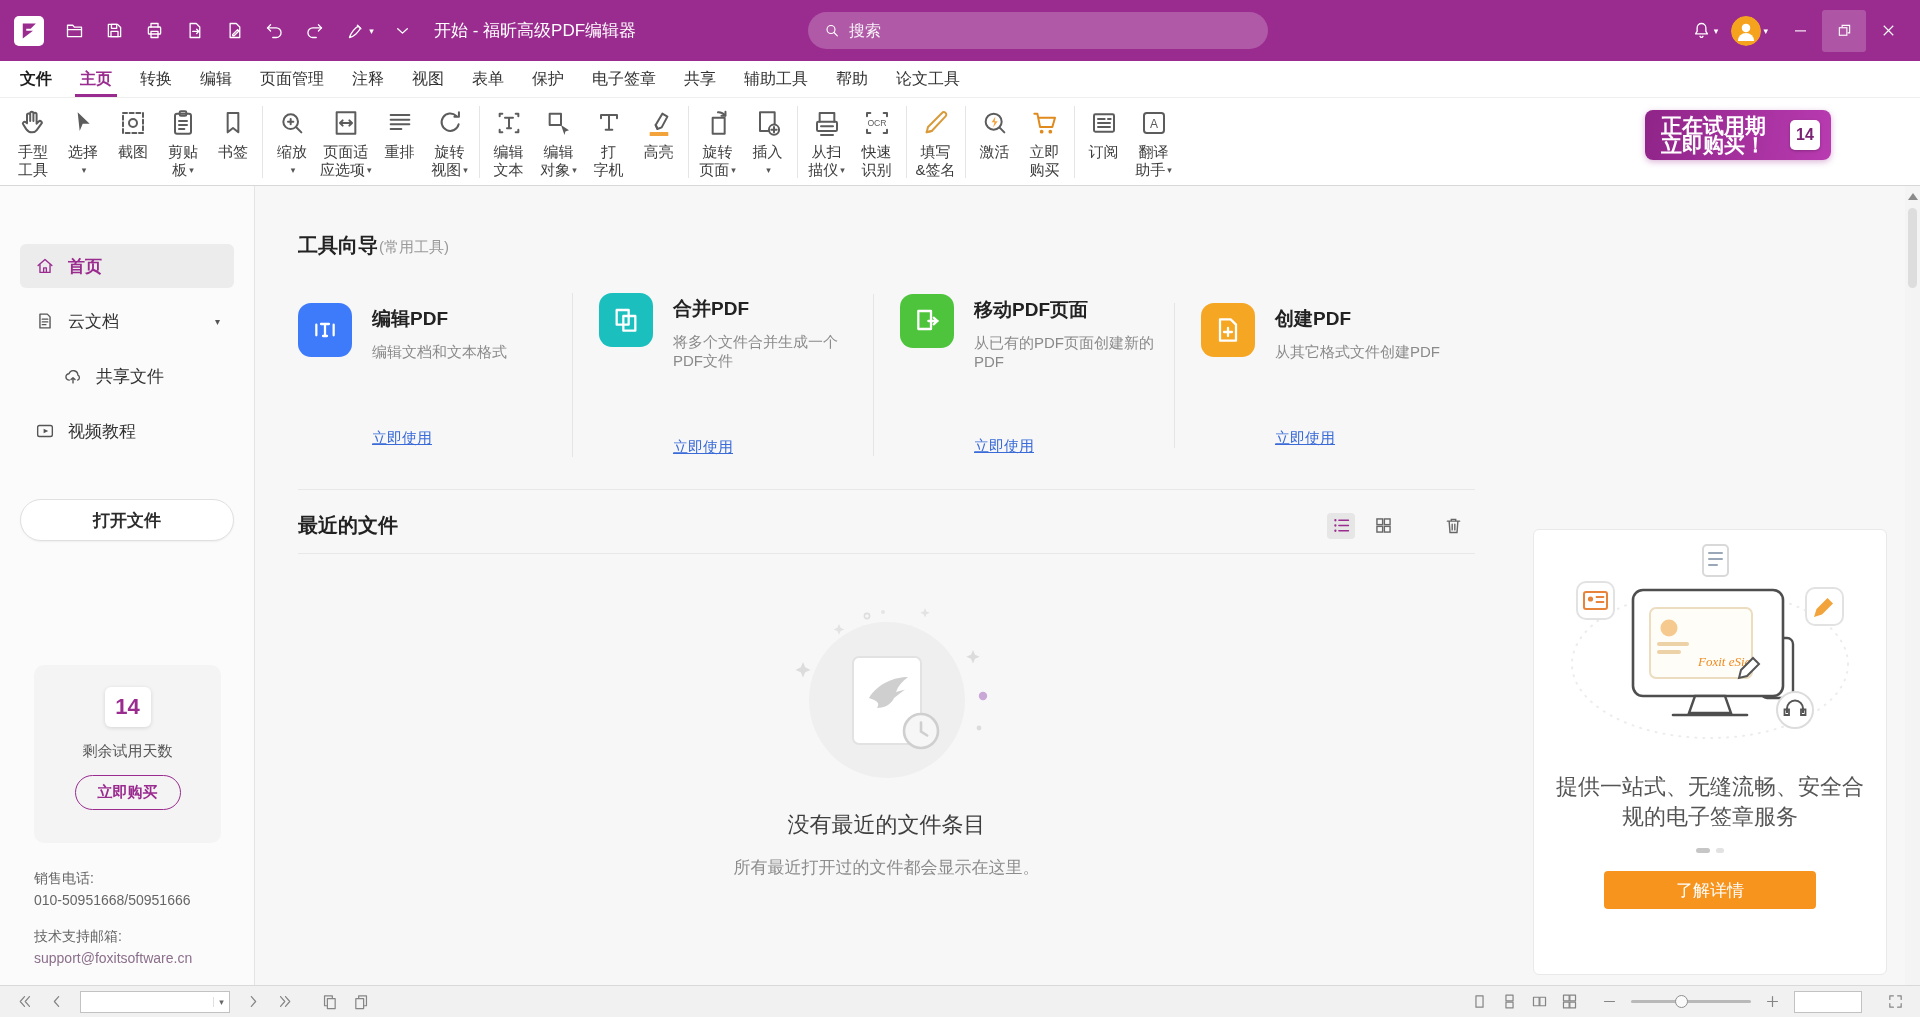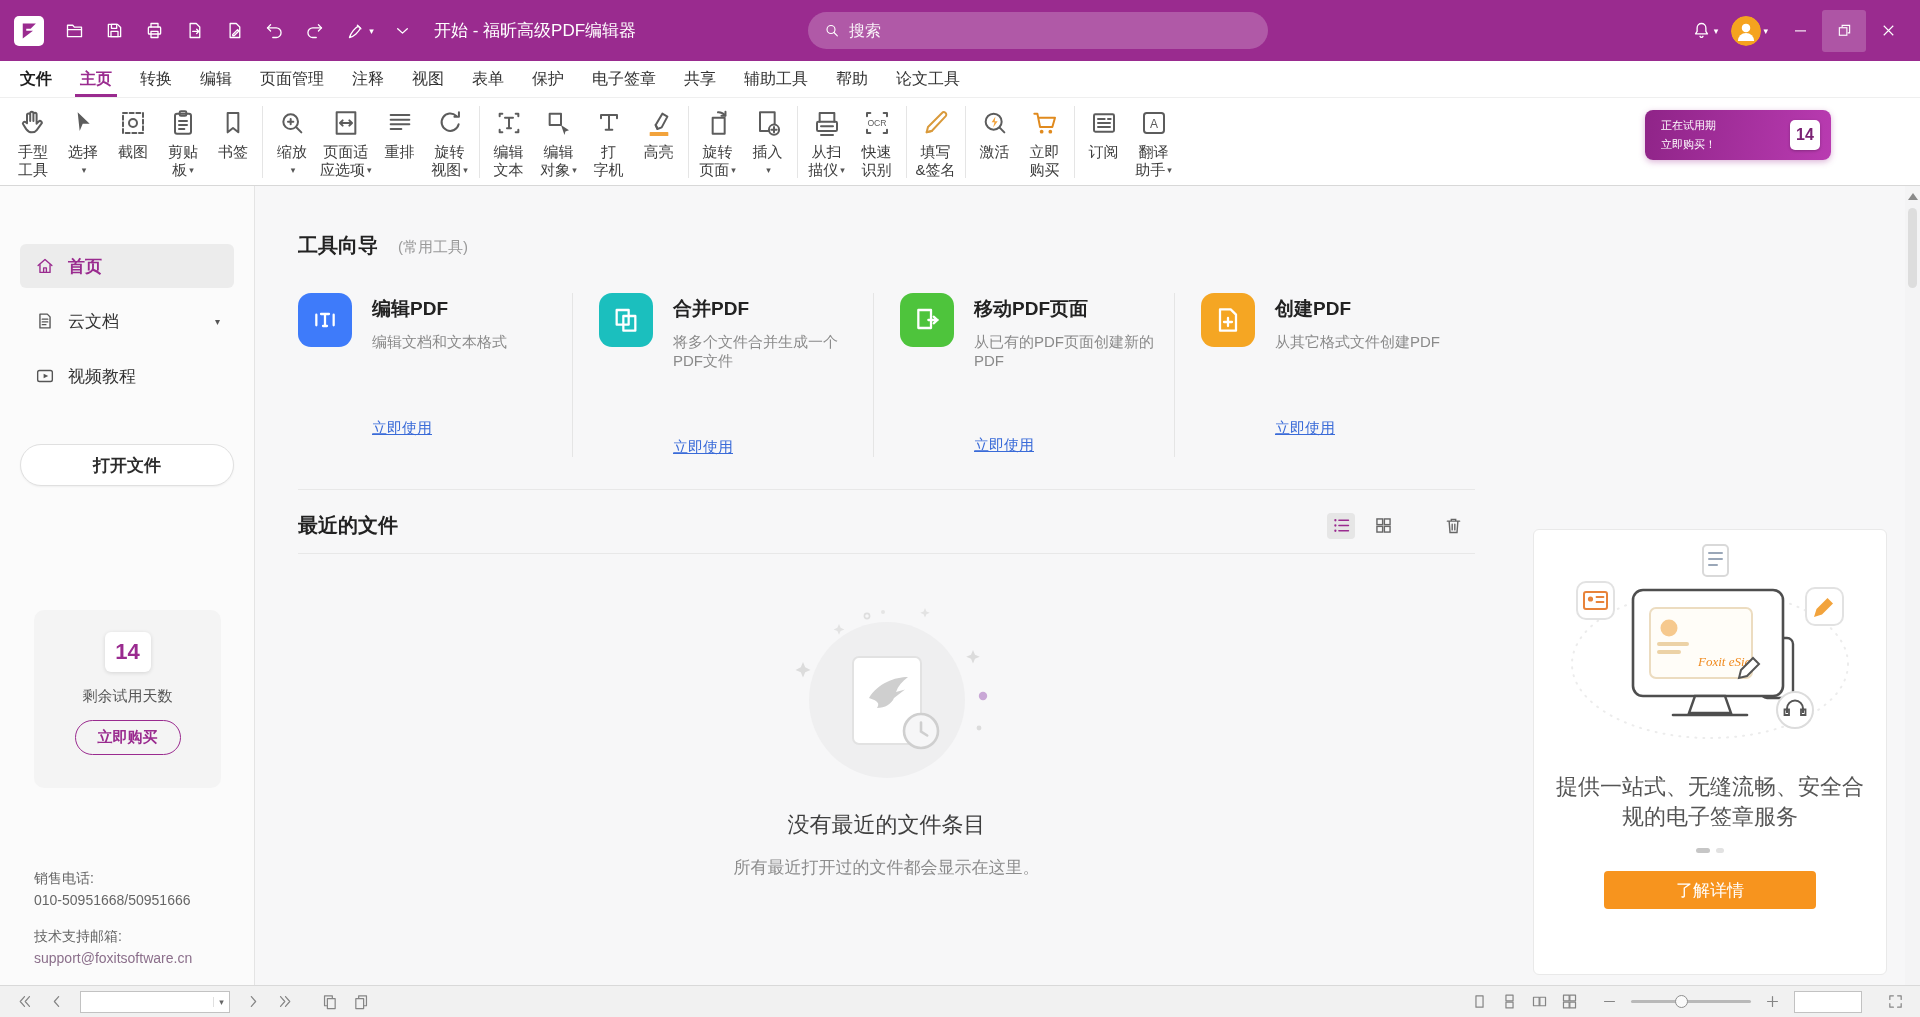--- a/index.html
+++ b/index.html
@@ -35,21 +35,21 @@
 
   
   .ribbon { position:relative; height:88px; background:#fff; border-bottom:1px solid #d8d8d8; display:flex; align-items:flex-start; padding:5px 6px 0 8px; flex:0 0 auto; }
   .rtool { display:flex; flex-direction:column; align-items:center; min-width:50px; padding:0 3px; cursor:default; }
   .rtool .ricon { height:40px; display:flex; align-items:center; justify-content:center; }
   .ricon svg { width:32px; height:32px; stroke:#5c5c5c; fill:none; stroke-width:1.5; stroke-linecap:round; stroke-linejoin:round; }
   .rl1,.rl2 { font-size:15px; line-height:18px; height:18px; color:#3d3d3d; text-align:center; white-space:nowrap; }
   .caret { font-size:9px; color:#555; margin-left:2px; vertical-align:2px; }
   .rsep { width:1px; background:#e5e5e5; height:72px; margin:3px 4px 0; flex:0 0 auto; }
   .trial-banner { position:absolute; right:89px; top:12px; width:186px; height:50px; border-radius:8px; background:linear-gradient(100deg,#8F2488,#B93BB1); color:#fff; display:flex; align-items:center; padding:0 11px 0 16px; box-shadow:0 2px 6px rgba(154,43,143,.35); }
-  .trial-lines { font-size:11px; font-weight:normal; line-height:19px; }
+  .trial-lines { font-size:21px; font-weight:bold; line-height:19px; }
   .trial-badge { margin-left:auto; width:30px; height:30px; background:#fff; border-radius:5px; color:#7A2173; font-weight:bold; font-size:16px; display:flex; align-items:center; justify-content:center; box-shadow:0 1px 3px rgba(0,0,0,.25); }
 
   
   .appbody { flex:1; display:flex; min-height:0; position:relative; }
 
   
   .sidebar { width:255px; background:#fbfbfb; border-right:1px solid #e4e4e4; position:relative; padding-top:58px; flex:0 0 auto; }
   .snav { display:flex; flex-direction:column; gap:11px; padding:0 20px; }
   .sitem { height:44px; border-radius:6px; display:flex; align-items:center; gap:12px; padding:0 14px; font-size:17px; color:#333; cursor:default; }
   .sitem svg { width:22px; height:22px; stroke:#555; fill:none; stroke-width:1.5; stroke-linecap:round; stroke-linejoin:round; flex:0 0 auto; }
@@ -62,24 +62,24 @@
   .trial-days { width:46px; height:40px; background:#fff; border-radius:6px; box-shadow:0 1px 4px rgba(0,0,0,.13); color:#9A2B8F; font-size:22px; font-weight:bold; display:flex; align-items:center; justify-content:center; }
   .trial-caption { margin-top:15px; font-size:15px; color:#555; }
   .trial-buy { margin-top:14px; padding:7px 22px; border:1px solid #9A2B8F; border-radius:18px; color:#9A2B8F; font-size:15px; font-weight:bold; background:transparent; cursor:default; }
   .contact { position:absolute; left:34px; bottom:16px; font-size:14px; color:#666; line-height:22px; }
   .contact .grp { margin-bottom:14px; }
   .contact .email { color:#8b6f8b; }
 
   
   .content { flex:1; position:relative; background:#F7F7F8; overflow:hidden; }
   .left-col { position:absolute; left:43px; top:0; width:1177px; }
-  .sec-title-row { margin-top:46px; display:flex; align-items:baseline; gap:20px; }
+  .sec-title-row { margin-top:46px; display:flex; align-items:baseline; gap:1px; }
   .sec-title { font-size:20px; font-weight:bold; color:#222; }
   .sec-sub { font-size:15px; color:#999; }
-  .cards { margin-top:34px; display:flex; }
+  .cards { margin-top:34px; display:flex;align-items:center; }
   .card { flex:1; display:flex; gap:20px; padding-right:14px; }
   .card + .card { padding-left:26px; border-left:1px solid #e5e5e5; }
   .tile { width:54px; height:54px; border-radius:13px; display:flex; align-items:center; justify-content:center; flex:0 0 auto; }
   .tile svg { width:32px; height:32px; stroke:#fff; fill:none; stroke-width:1.7; stroke-linecap:round; stroke-linejoin:round; }
   .tile.blue { background:#3E7BFA; } .tile.teal { background:#1BBFBE; } .tile.green { background:#4EC43C; } .tile.orange { background:#F5A623; }
   .card-title { font-size:19px; font-weight:bold; color:#222; margin-top:3px; }
   .card-desc { font-size:15px; color:#8a8a8a; margin-top:11px; }
   .card-link { display:inline-block; font-size:15px; color:#3A6BD8; text-decoration:underline; margin-top:67px; cursor:default; }
   .hdiv { margin-top:32px; border-top:1px solid #e8e8e8; }
   .recent-head { margin-top:22px; display:flex; align-items:center; }
@@ -529,20 +529,27 @@
             </svg>
           <span>首页</span>
         </div>
         <div class="sitem">
           <svg viewBox="0 0 24 24">
               <path d="M6.5 4.5h8l3 3v12h-11z"></path>
               <path d="M9 10h6M9 13h6M9 16h4"></path>
             </svg>
           <span>云文档</span>
           <span class="scaret">▾</span>
+        </div>
+        <div class="sitem indent">
+          <svg viewBox="0 0 24 24">
+              <path d="M8 16.5a3.5 3.5 0 0 1-.4-7A5 5 0 0 1 17.3 11a3 3 0 0 1-.3 5.5"></path>
+              <path d="M12 19.5V14M9.8 15.8L12 13.8l2.2 2"></path>
+            </svg>
+          <span>共享文件</span>
         </div>
         <div class="sitem">
           <svg viewBox="0 0 24 24">
               <rect x="4" y="6" width="16" height="12" rx="2"></rect>
               <path d="M10.5 9.5l5 2.5-5 2.5z" fill="#555" stroke="none"></path>
             </svg>
           <span>视频教程</span>
         </div>
       </div>
 

